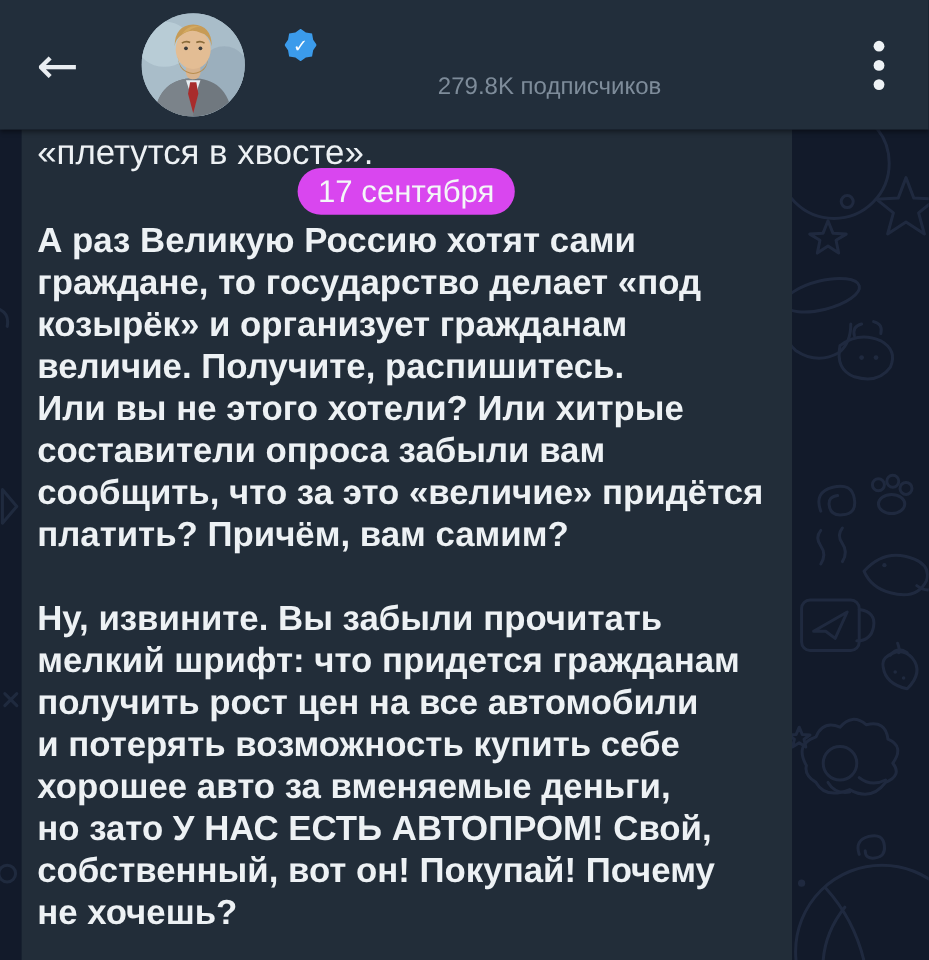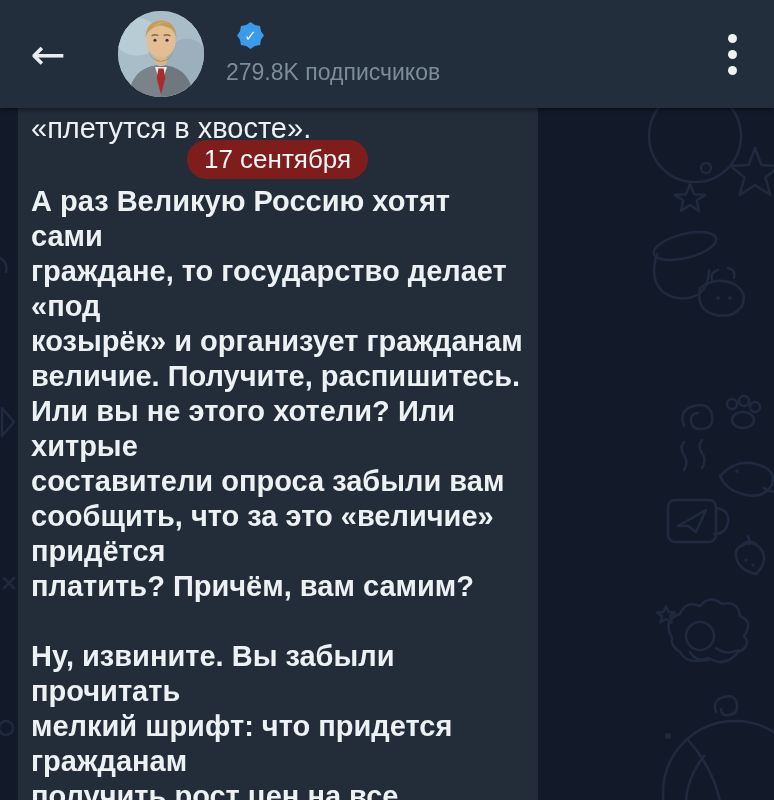--- a/index.html
+++ b/index.html
@@ -37,53 +37,53 @@
   }
   .verified {
     width: 27px; height: 27px; margin-left: 11px; flex: 0 0 auto;
     background: #3b9beb; color: #fff;
     display: flex; align-items: center; justify-content: center;
     font-size: 15px; font-weight: 700;
     clip-path: polygon(100% 50%, 88.8% 66.1%, 85.4% 85.4%, 66.1% 88.8%, 50% 100%,
                        33.9% 88.8%, 14.6% 85.4%, 11.2% 66.1%, 0% 50%, 11.2% 33.9%,
                        14.6% 14.6%, 33.9% 11.2%, 50% 0%, 66.1% 11.2%, 85.4% 14.6%, 88.8% 33.9%);
   }
-  .subscribers { color: #7e8c9a; font-size: 23px; margin-top: 10px; }
+  .subscribers { color: #7e8c9a; font-size: 20px; margin-top: 10px; text-align: center; }
   .menu-btn {
     width: 84px; height: 108px; display: flex; flex-direction: column;
     align-items: center; justify-content: center; gap: 7px; cursor: pointer;
   }
   .menu-btn .dot { width: 9px; height: 9px; border-radius: 50%; background: #eef2f5; }
 
   
   .chat {
     position: absolute; top: 108px; left: 0; width: 774px; height: 692px;
     background: #121a2a;
   }
   .doodles { position: absolute; inset: 0; z-index: 1; opacity: .55; }
   .doodles path, .doodles circle, .doodles ellipse, .doodles polygon, .doodles rect {
     fill: none; stroke: #2b3850; stroke-width: 2.5;
     stroke-linecap: round; stroke-linejoin: round;
   }
   .doodles .fill { fill: #2b3850; stroke: none; }
 
   .bubble {
     position: absolute; z-index: 10;
-    left: 18px; top: 0; width: 520px; height: 692px;
+    left: 18px; top: 0; width: 642px; height: 692px;
     background: #222d39;
     padding: 3px 14px 0 13px;
     color: #edf1f4;
   }
   .msg-line, .msg-para {
     font-size: 29px; line-height: 35px; color: #edf1f4;
   }
   .msg-para { white-space: pre-line; font-weight: bold; }
   .date-row { text-align: center; margin-top: -6px; margin-bottom: 5px; }
   .date-pill {
-    display: inline-block; background: #7f1d1d; color: #f4f6f8;
+    display: inline-block; background: #d946ef; color: #f4f6f8;
     font-size: 26px; line-height: 26px; padding: 6px 17px 7px 17px;
     border-radius: 20px; cursor: pointer;
   }
   .para-gap { height: 35px; }
 </style>
 </head>
 <body>
 
 <div class="app">
 

